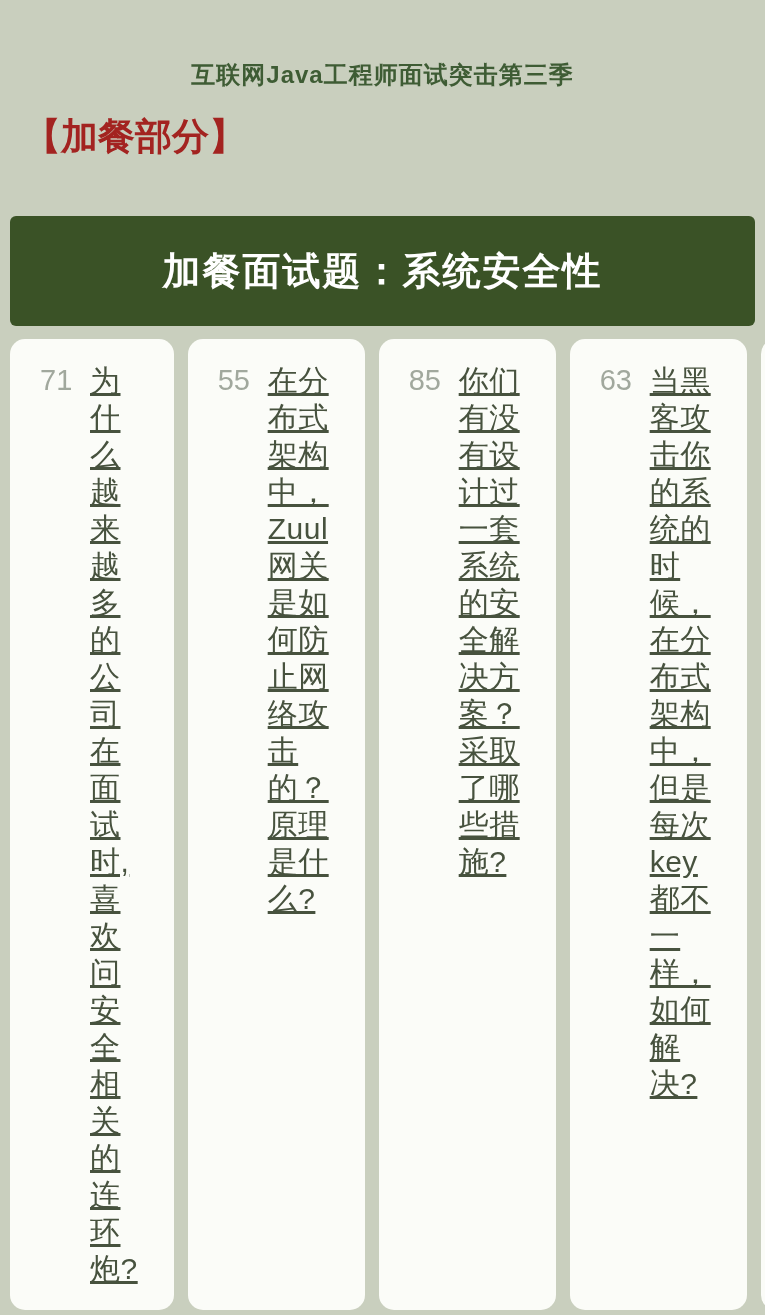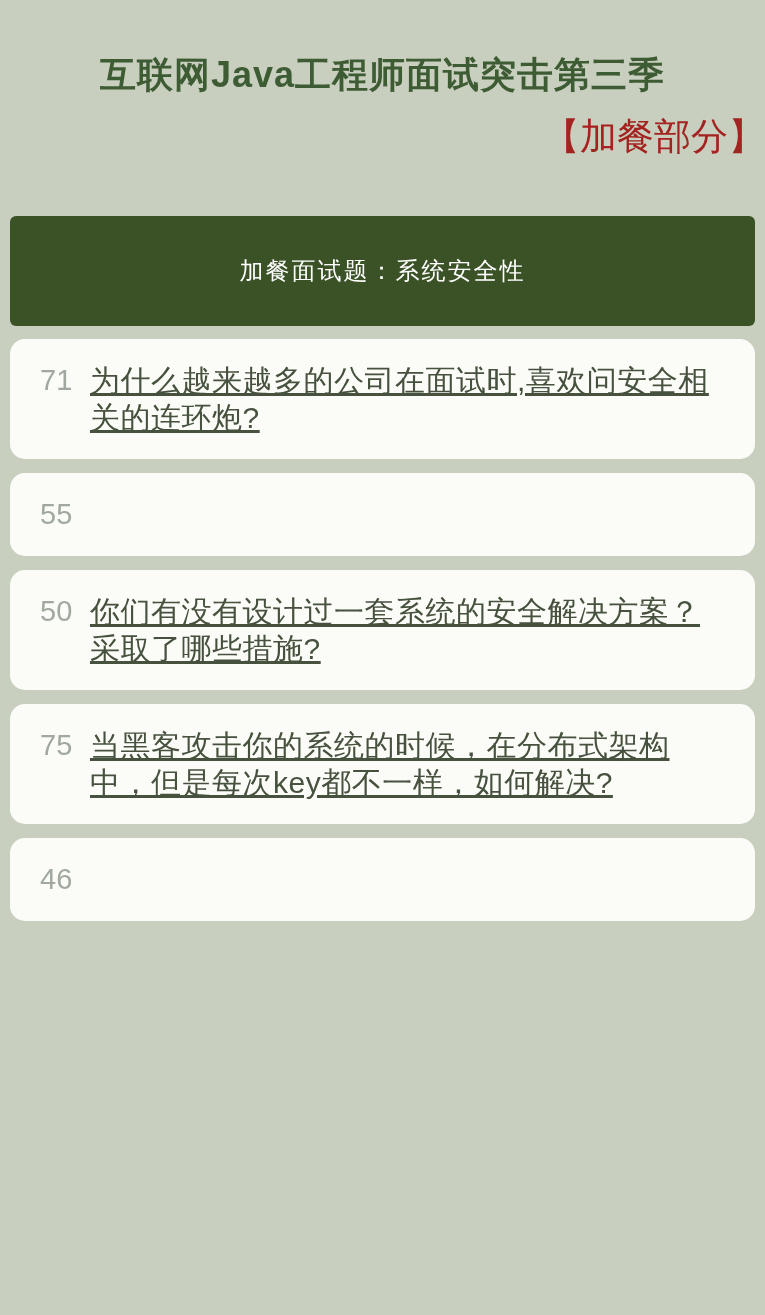--- a/index.html
+++ b/index.html
@@ -19,53 +19,54 @@
   .page {
     width: 765px;
     height: 1315px;
     background: var(--background);
     overflow: hidden;
     position: relative;
   }
   .main-title {
     margin-top: 54px;
     text-align: center;
-    font-size: 36px;
+    font-size: 24px;
     font-weight: bold;
     letter-spacing: 1px;
     color: var(--title-text);
     line-height: 42px;
   }
   .sub-title {
     margin-top: 20px;
-    text-align: right;
+    text-align: left;
     font-size: 37px;
-    font-weight: normal;
+    font-weight: bold;
     color: var(--subtitle-text);
     line-height: 42px;
+    padding-left: 24px;
   }
   .section-bar {
     margin: 58px 10px 0 10px;
     height: 110px;
     background: var(--section-bar-background);
     border-radius: 6px;
     display: flex;
     align-items: center;
     justify-content: center;
   }
   .section-bar-title {
     color: var(--section-bar-text);
-    font-size: 24px;
-    font-weight: normal;
+    font-size: 38px;
+    font-weight: bold;
     letter-spacing: 2px;
   }
   .cards {
     margin: 13px 10px 0 10px;
     display: flex;
-    flex-direction: column;
+    flex-direction: row;
     gap: 14px;
   }
   .card {
     background: var(--card-background);
     border-radius: 15px;
     display: flex;
     align-items: flex-start;
     padding: 23px 0;
   }
   .q-num {
@@ -104,29 +105,30 @@
   <div class="cards">
 
     <div class="card">
       <span class="q-num">71</span>
       <span class="q-text">为什么越来越多的公司在面试时,喜欢问安全相关的连环炮?</span>
     </div>
 
 
     <div class="card">
       <span class="q-num">55</span>
+      <span class="q-text">在分布式架构中，Zuul网关是如何防止网络攻击的？原理是什么?</span>
     </div>
 
     <div class="card">
-      <span class="q-num">50</span>
+      <span class="q-num">85</span>
       <span class="q-text">你们有没有设计过一套系统的安全解决方案？采取了哪些措施?</span>
     </div>
 
     <div class="card">
-      <span class="q-num">75</span>
+      <span class="q-num">63</span>
       <span class="q-text">当黑客攻击你的系统的时候，在分布式架构中，但是每次key都不一样，如何解决?</span>
     </div>
 
     <div class="card">
       <span class="q-num">46</span>
     </div>
 
 
   </div>
 

